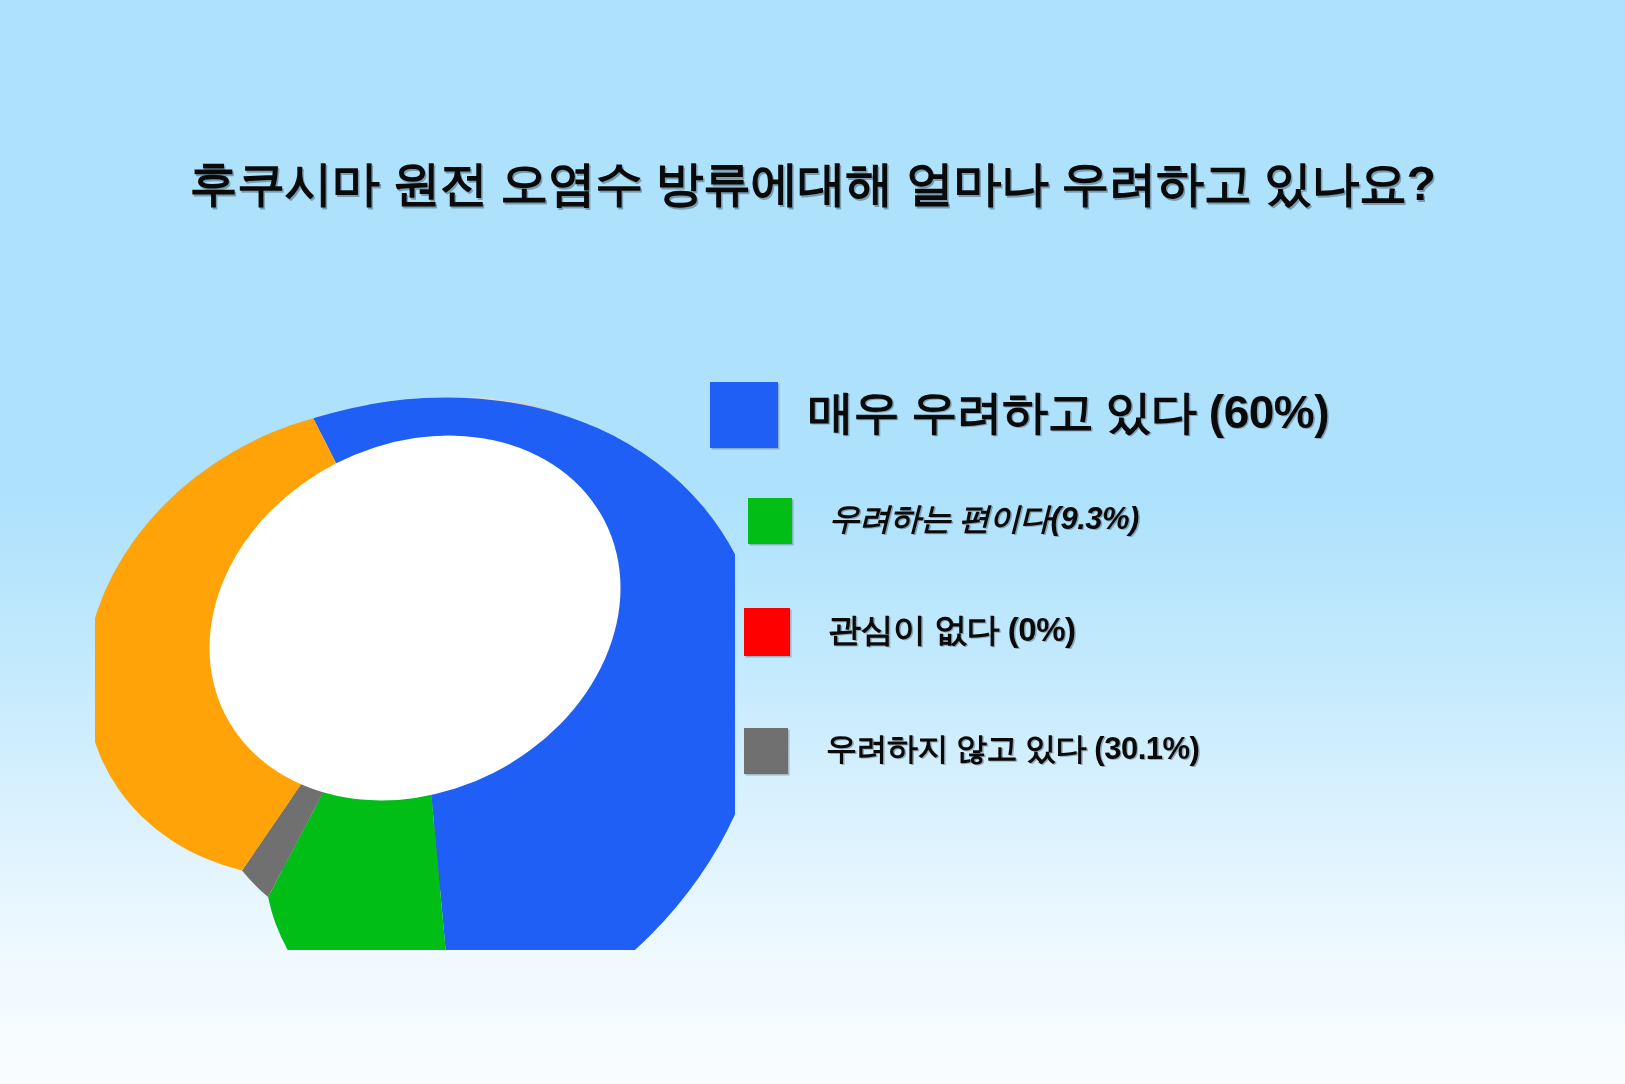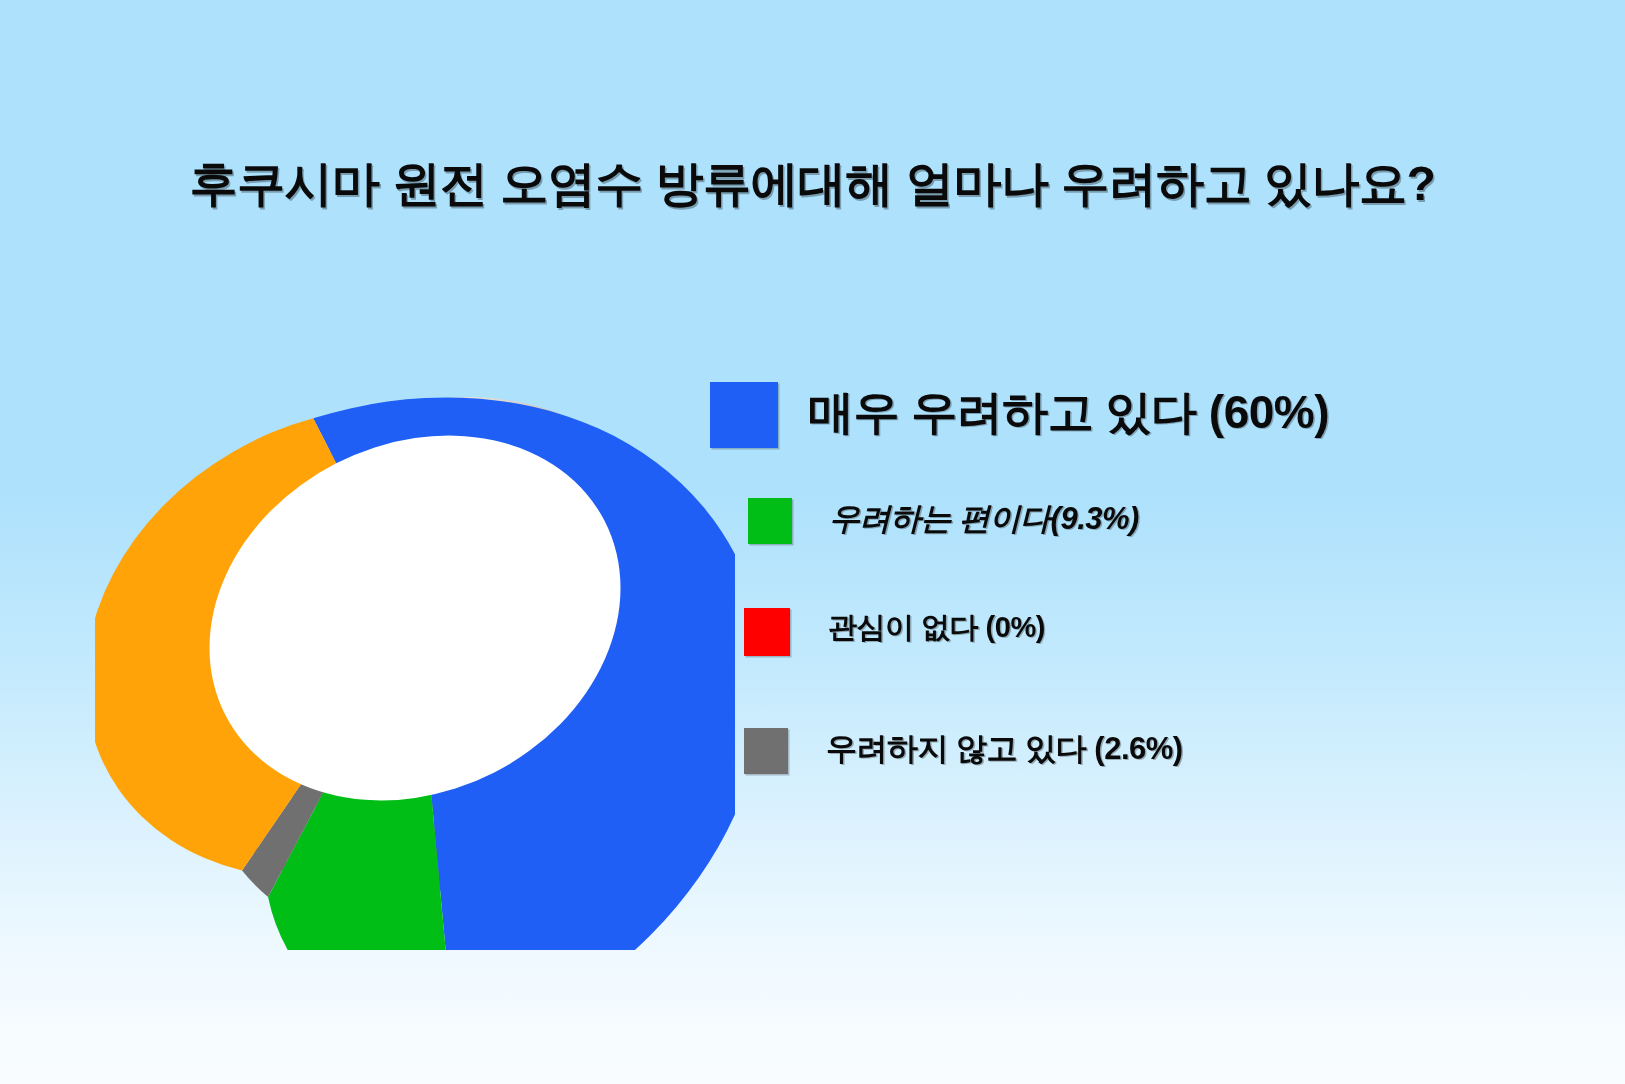--- a/index.html
+++ b/index.html
@@ -66,21 +66,21 @@
   .legend-row.r0 .legend-label  { font-size: 46px; }
 
   
   .legend-row.r1 { top: 118px; left: 48px; font-style: italic; }
   .legend-row.r1 .legend-swatch { width: 44px; height: 46px; margin-right: 37px; }
   .legend-row.r1 .legend-label  { font-size: 31px; }
 
   
   .legend-row.r2 { top: 228px; left: 44px; }
   .legend-row.r2 .legend-swatch { width: 46px; height: 48px; margin-right: 38px; }
-  .legend-row.r2 .legend-label  { font-size: 29px; }
+  .legend-row.r2 .legend-label  { font-size: 33px; }
 
   
   .legend-row.r3 { top: 348px; left: 44px; }
   .legend-row.r3 .legend-swatch { width: 44px; height: 46px; margin-right: 38px; }
   .legend-row.r3 .legend-label  { font-size: 31px; }
 
   
   .legend-row.r4 { top: 462px; left: 20px; }
   .legend-row.r4 .legend-swatch { width: 45px; height: 47px; margin-right: 42px; }
   .legend-row.r4 .legend-label  { font-size: 34px; }
@@ -167,17 +167,17 @@
     <span class="legend-label">우려하는 편이다(9.3%)</span>
   </div>
 
   <div class="legend-row r2">
     <span class="legend-swatch" style="background: rgb(255, 0, 0);"></span>
     <span class="legend-label">관심이 없다 (0%)</span>
   </div>
 
   <div class="legend-row r3">
     <span class="legend-swatch" style="background: rgb(112, 112, 112);"></span>
-    <span class="legend-label"> 우려하지 않고 있다 (2.6%)</span>
+    <span class="legend-label"> 우려하지 않고 있다 (30.1%)</span>
   </div>
 
 
 </div>
 
 </body></html>

